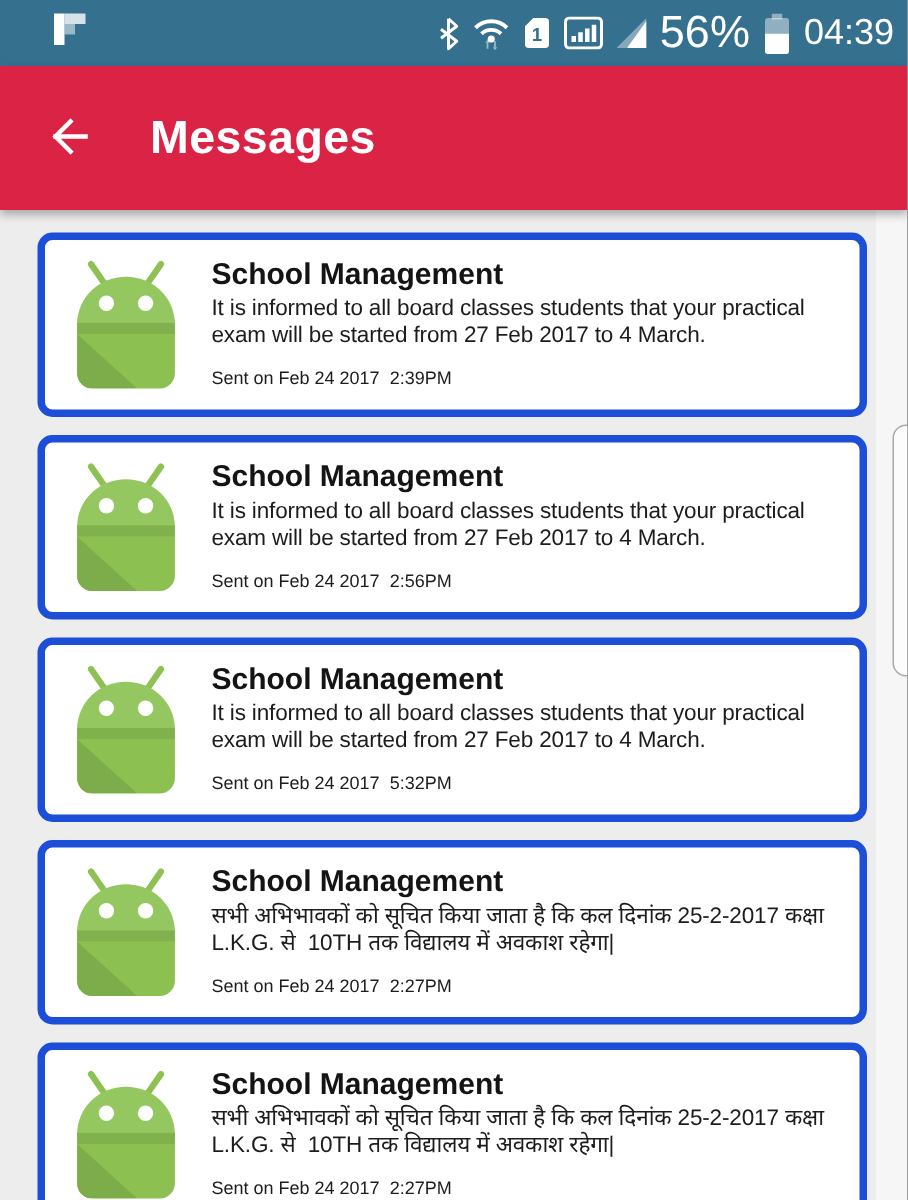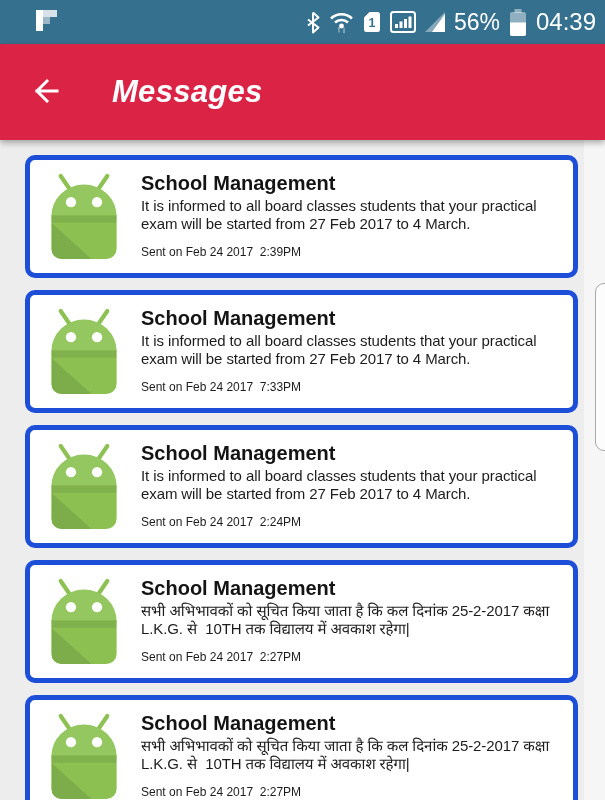--- a/index.html
+++ b/index.html
@@ -11,28 +11,28 @@
     margin:0 auto;
   }
   
   .status-bar {
     height:44px; background:#35708E; color:#fff;
     display:flex; align-items:center; justify-content:space-between;
     padding:0 9px 0 36px;
   }
   .sb-right { display:flex; align-items:center; gap:9px; }
   .sb-right svg { display:block; }
-  .sb-text { font-size:23px; color:#fff; }
+  .sb-text { font-size:30px; color:#fff; }
   .sb-time { font-size:24px; }
   
   .app-header {
     height:96px; background:#DB2346;
-    display:flex; align-items:center; padding:0 26px; gap:48px;
+    display:flex; align-items:center; padding:0 26px; gap:36px;
     box-shadow:0 3px 6px rgba(0,0,0,0.3);
-    position:relative; z-index:3;font-style:italic;
+    position:relative; z-index:3;
   }
   .back-btn { background:none; border:none; cursor:pointer; display:flex; align-items:center; padding:4px; }
   .page-title { color:#fff; font-size:31px; font-weight:bold; letter-spacing:0.3px; }
   
   .message-list {
     position:absolute; top:140px; bottom:0; left:0; right:0;
     padding:15px 27px 0 25px;
     display:flex; flex-direction:column; gap:12px;
     overflow:hidden;
   }
@@ -165,32 +165,32 @@
       </div>
     </article>
 
     <article class="card">
       <svg class="card-icon" viewBox="0 0 88 96">
           <use href="#ic-android"></use>
         </svg>
       <div class="card-content">
         <h2 class="card-title">School Management</h2>
         <p class="card-body">It is informed to all board classes students that your practical exam will be started from 27 Feb 2017 to 4 March.</p>
-        <p class="card-sent">Sent on Feb 24 2017  7:33PM</p>
+        <p class="card-sent">Sent on Feb 24 2017  2:56PM</p>
       </div>
     </article>
 
     <article class="card">
       <svg class="card-icon" viewBox="0 0 88 96">
           <use href="#ic-android"></use>
         </svg>
       <div class="card-content">
         <h2 class="card-title">School Management</h2>
         <p class="card-body">It is informed to all board classes students that your practical exam will be started from 27 Feb 2017 to 4 March.</p>
-        <p class="card-sent">Sent on Feb 24 2017  2:24PM</p>
+        <p class="card-sent">Sent on Feb 24 2017  5:32PM</p>
       </div>
     </article>
 
     <article class="card">
       <svg class="card-icon" viewBox="0 0 88 96">
           <use href="#ic-android"></use>
         </svg>
       <div class="card-content">
         <h2 class="card-title">School Management</h2>
         <p class="card-body">सभी अभिभावकों को सूचित किया जाता है कि कल दिनांक 25-2-2017 कक्षा L.K.G. से  10TH तक विद्यालय में अवकाश रहेगा|</p>

